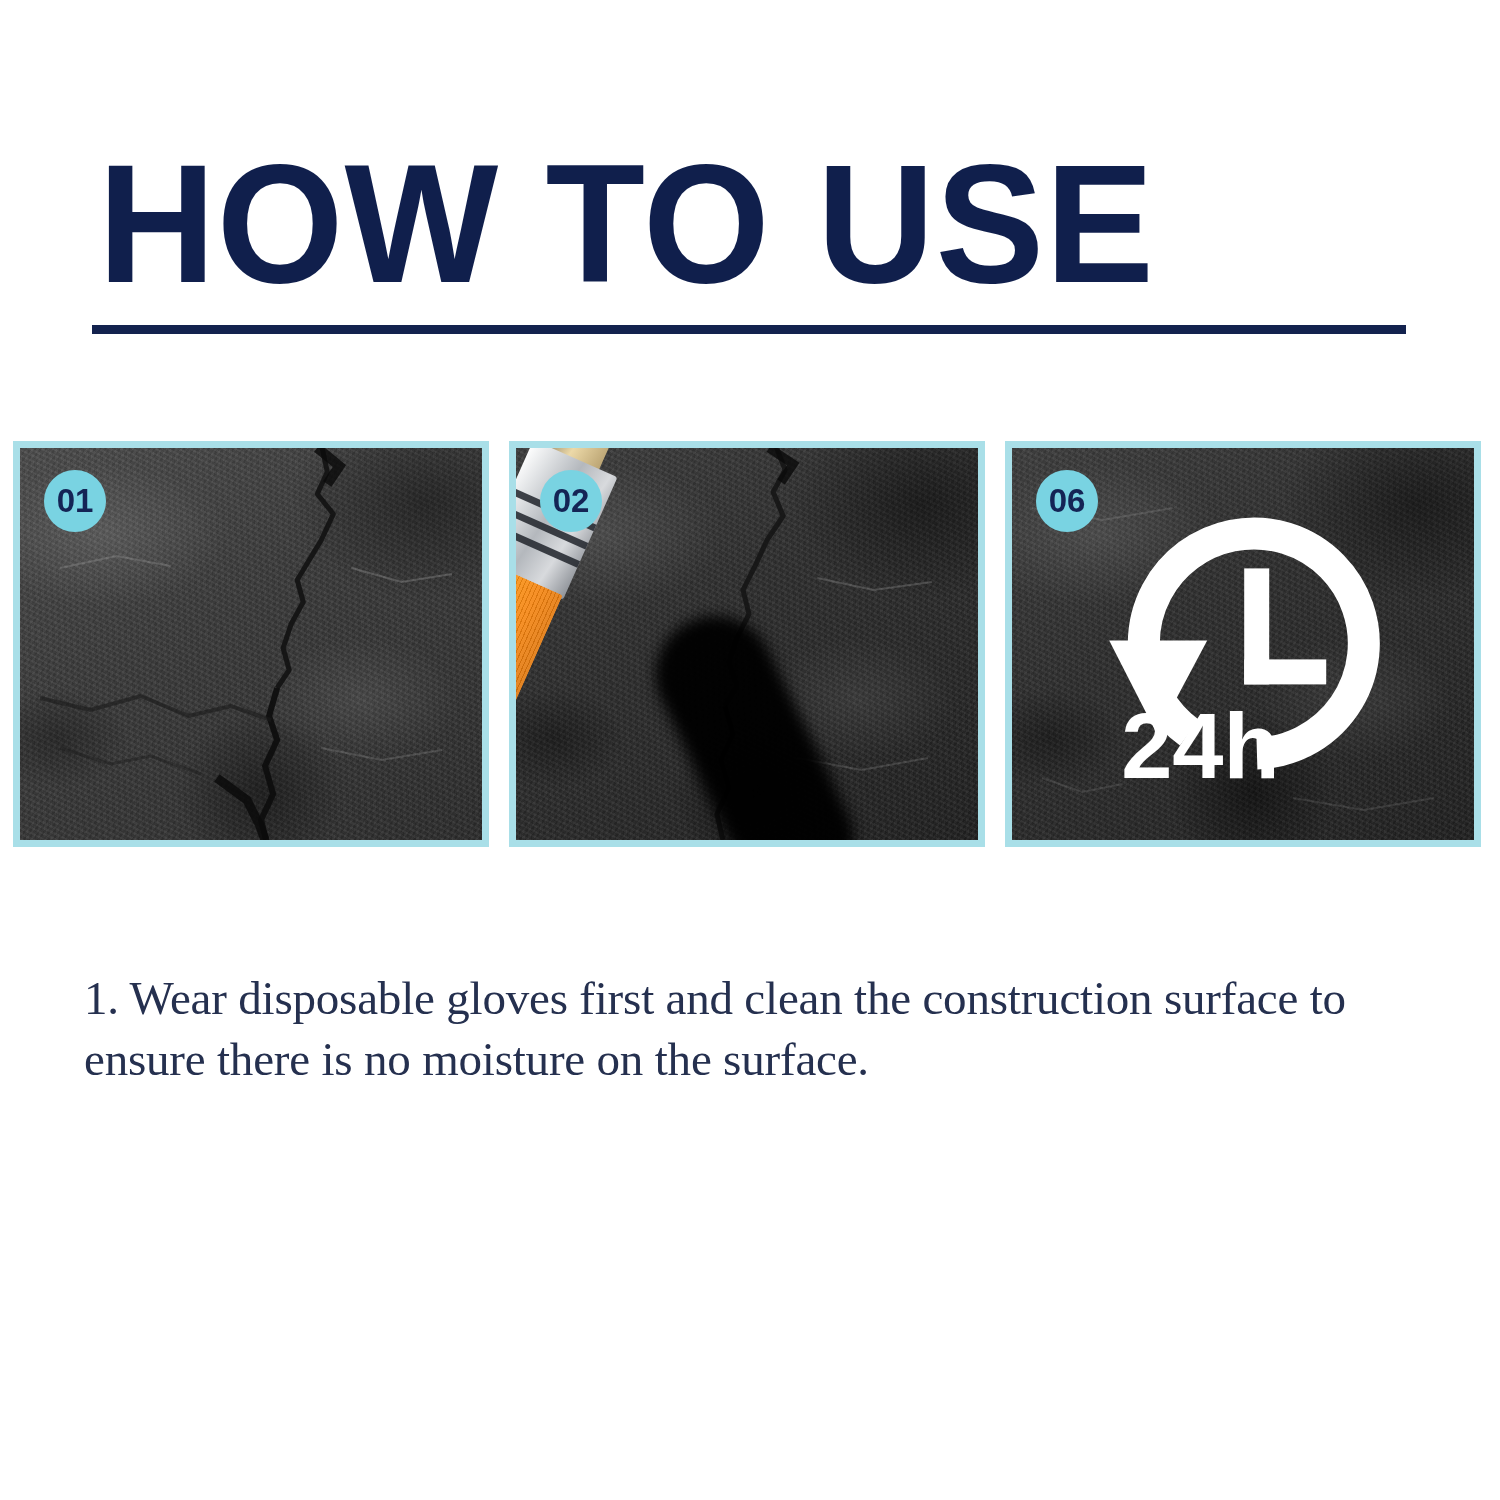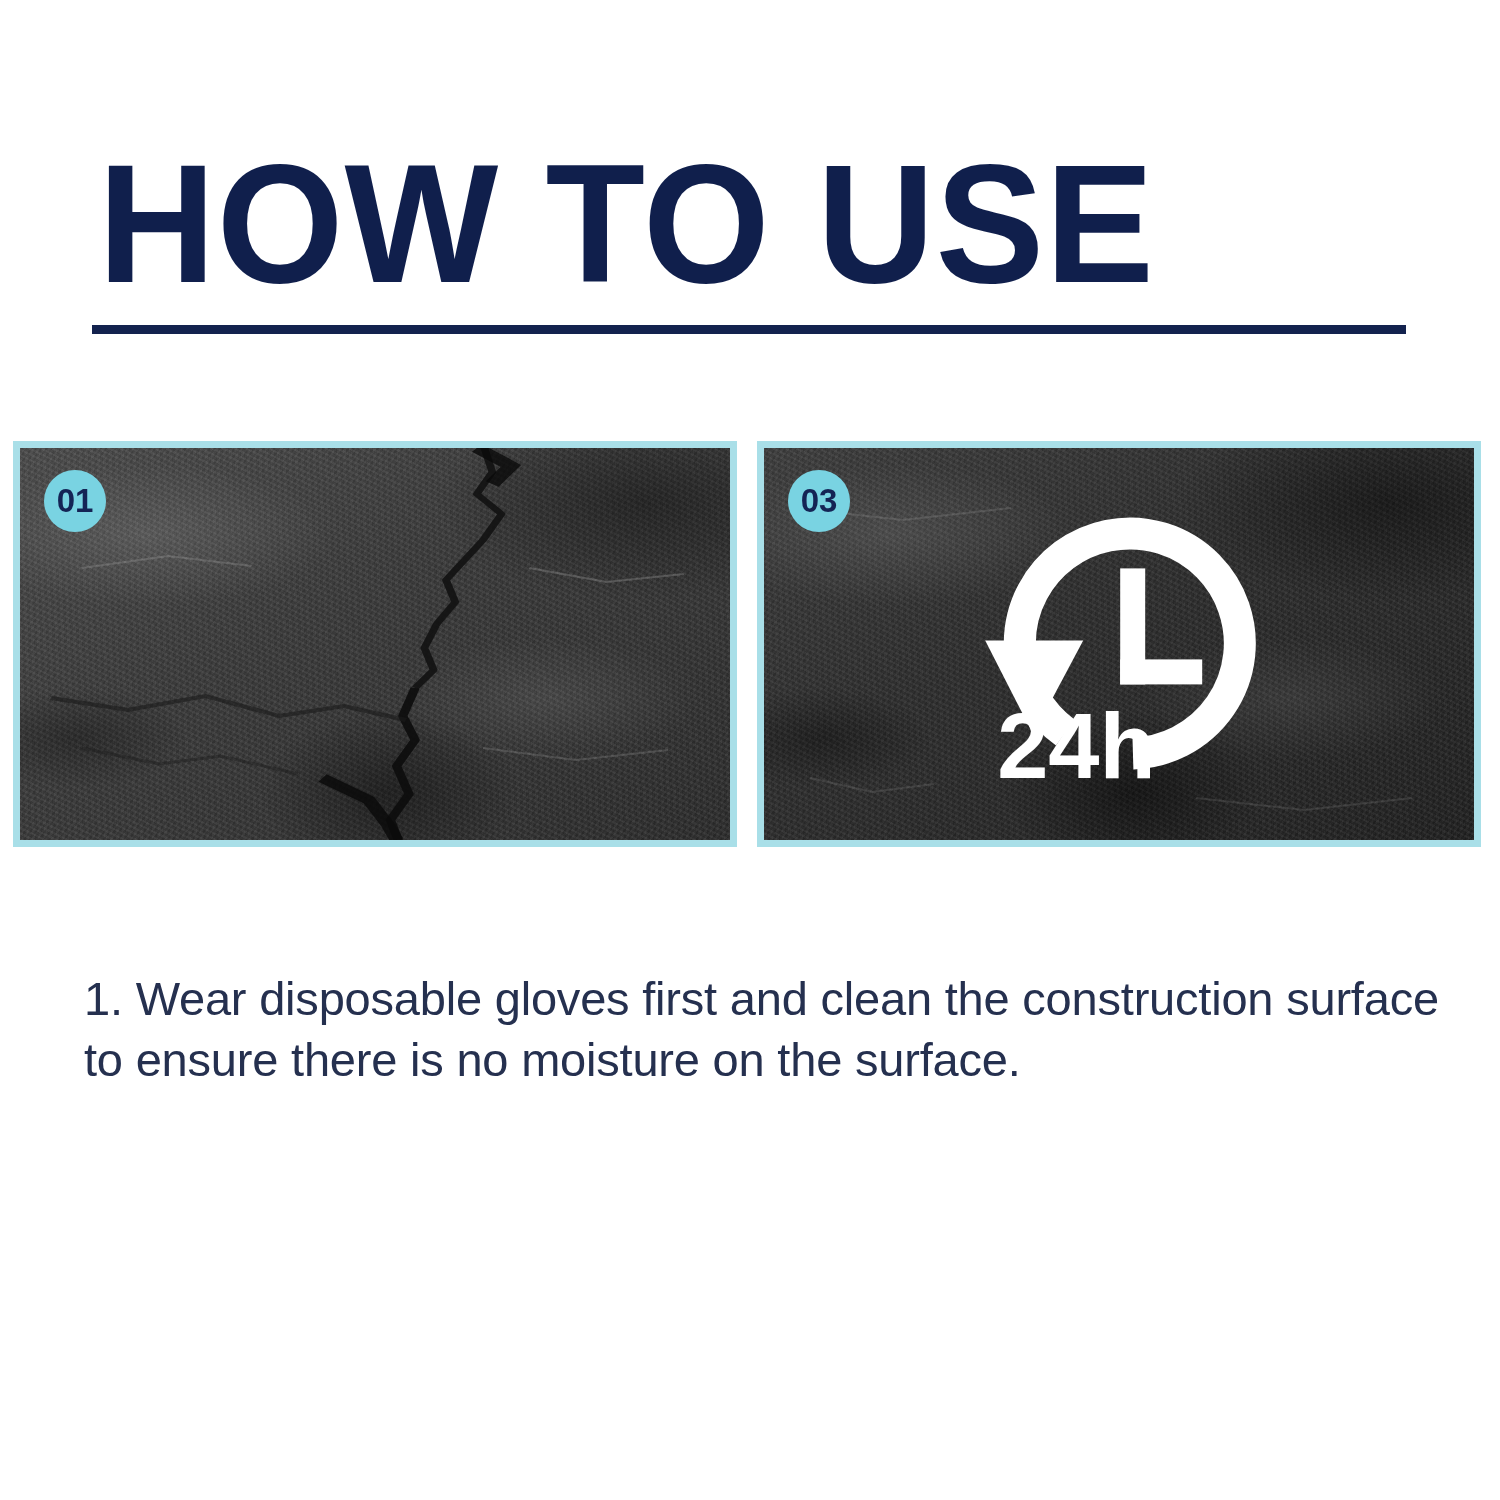--- a/index.html
+++ b/index.html
@@ -205,21 +205,21 @@
 
   
   .instructions {
     position: absolute;
     left: 84px;
     top: 968px;
     width: 1360px;
     color: #25304f;
     font-size: 47px;
     line-height: 61px;
-    font-family: Liberation Sans, sans-serif;
+    font-family: Liberation Serif, serif;
     font-weight: 400;
     letter-spacing: -0.2px;
   }
   .instructions .step-line {
     margin: 0;
     padding: 0;
   }
 </style>
 </head>
 <body>
@@ -240,20 +240,43 @@
       <path d="M40 300 L90 316 L130 308 L180 326" stroke="#1c1c1c" stroke-width="3" fill="none" opacity="0.45"></path>
       <path d="M196 330 L226 352 L238 376 L244 392" stroke="#0a0a0a" stroke-width="9" fill="none" opacity="0.85"></path>
       <path d="M296 0 L318 18 L306 36" stroke="#0a0a0a" stroke-width="10" fill="none" opacity="0.8"></path>
       <path d="M330 120 L380 134 L430 126" stroke="#d8d8d8" stroke-width="2" fill="none" opacity="0.22"></path>
       <path d="M40 120 L96 108 L150 118" stroke="#d8d8d8" stroke-width="2" fill="none" opacity="0.18"></path>
       <path d="M300 300 L360 312 L420 302" stroke="#d8d8d8" stroke-width="2" fill="none" opacity="0.16"></path>
     </svg>
     <div class="step-badge">01</div>
   </div>
 
+  <div class="panel">
+    <div class="concrete dark"></div>
+    <svg class="crack-svg" viewBox="0 0 460 392" preserveAspectRatio="none">
+      <path d="M258 -4 L268 22 L256 44 L266 68 L250 92 L238 118 L226 142 L232 166 L220 190 L212 214 L220 238 L208 258" stroke="#141414" stroke-width="5" fill="none" stroke-linejoin="round" opacity="0.88"></path>
+      <path d="M208 258 L216 286 L204 312 L212 340 L200 366 L206 392" stroke="#0e0e0e" stroke-width="5" fill="none" stroke-linejoin="round" opacity="0.9"></path>
+      <path d="M252 0 L276 16 L264 34" stroke="#0a0a0a" stroke-width="9" fill="none" opacity="0.8"></path>
+      <path d="M300 130 L356 142 L414 134" stroke="#d8d8d8" stroke-width="2" fill="none" opacity="0.2"></path>
+      <path d="M280 310 L344 322 L410 310" stroke="#d8d8d8" stroke-width="2" fill="none" opacity="0.16"></path>
+    </svg>
+    <div class="brush-wrap">
+      <div class="brush-shadow"></div>
+      <div class="brush">
+        <div class="brush-handle"></div>
+        <div class="brush-ferrule">
+          <div class="crimp a"></div>
+          <div class="crimp b"></div>
+          <div class="crimp c"></div>
+        </div>
+        <div class="brush-bristles"></div>
+      </div>
+    </div>
+    <div class="step-badge">02</div>
+  </div>
 
   <div class="panel">
     <div class="concrete dark"></div>
     <svg class="crack-svg" viewBox="0 0 460 392" preserveAspectRatio="none">
       <path d="M20 60 L90 72 L160 60" stroke="#d8d8d8" stroke-width="2" fill="none" opacity="0.14"></path>
       <path d="M280 350 L350 362 L420 350" stroke="#d8d8d8" stroke-width="2" fill="none" opacity="0.12"></path>
       <path d="M30 330 L70 344 L110 336" stroke="#d8d8d8" stroke-width="2" fill="none" opacity="0.12"></path>
     </svg>
 
     <svg class="clock-svg" viewBox="0 0 330 320">
@@ -262,19 +285,19 @@
                A 110 110 0 1 1 150 262" fill="none" stroke="#ffffff" stroke-width="32" stroke-linecap="butt" transform="rotate(-8 165 150)"></path>
 
       <polygon points="18,150 116,150 66,244" fill="#ffffff"></polygon>
 
       <rect x="153" y="78" width="25" height="116" fill="#ffffff"></rect>
       <rect x="153" y="169" width="82" height="25" fill="#ffffff"></rect>
 
       <text x="30" y="288" font-family="Liberation Sans, sans-serif" font-size="92" font-weight="700" fill="#ffffff">24h</text>
     </svg>
 
-    <div class="step-badge">03</div>
+    <div class="step-badge">06</div>
   </div>
 </div>
 
 <div class="instructions">
   <p class="step-line">1. Wear disposable gloves first and clean the construction surface to ensure there is no moisture on the surface.</p>
 </div>
 
 </body></html>

